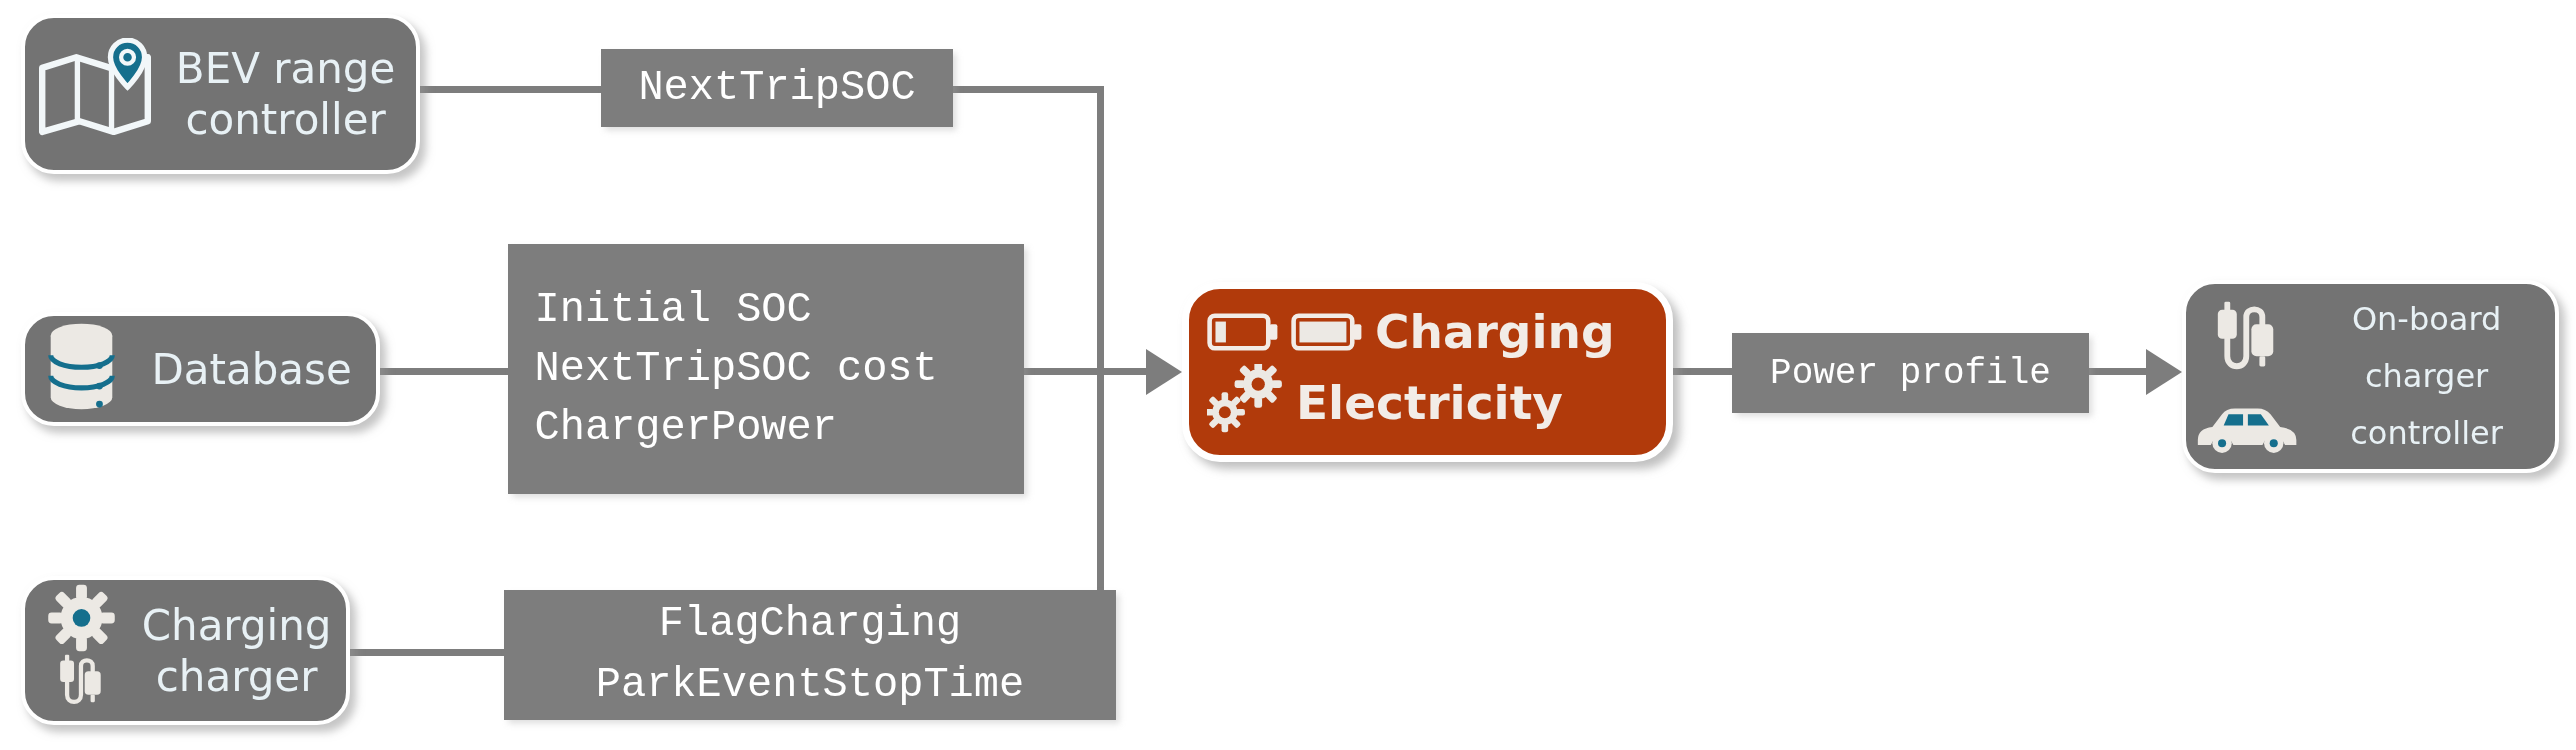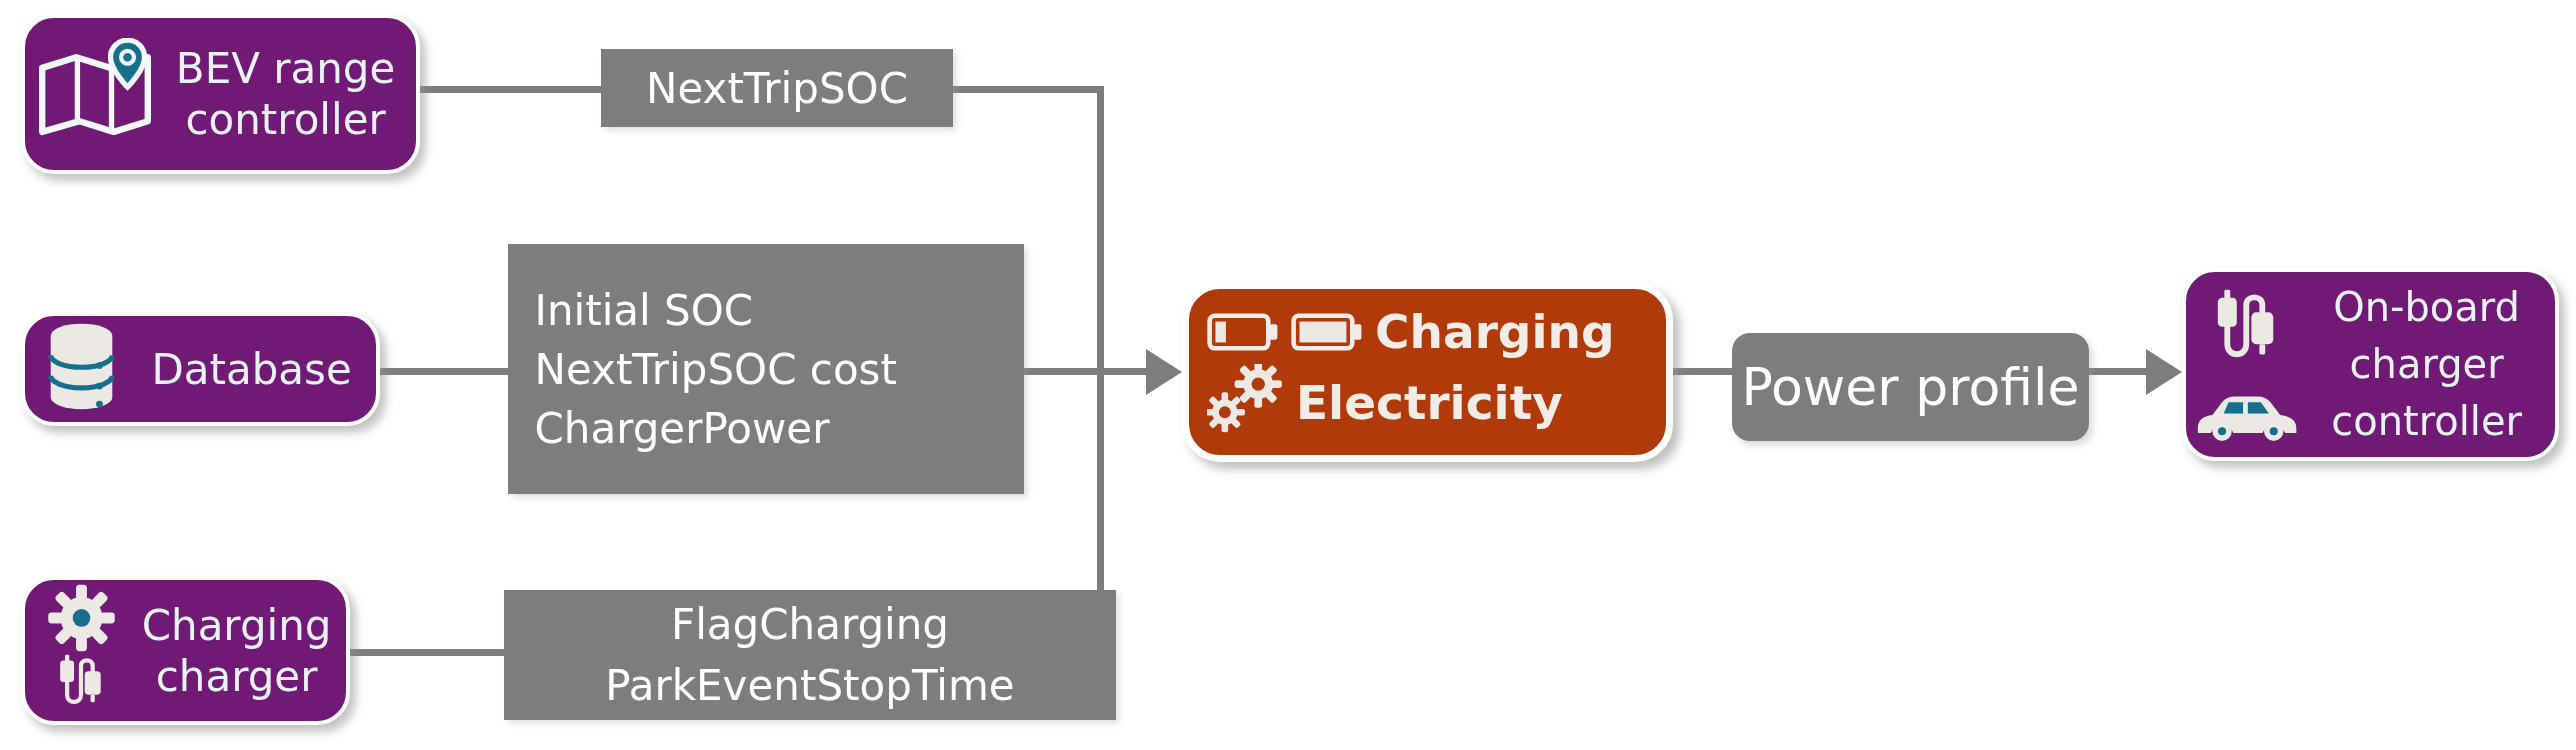--- a/index.html
+++ b/index.html
@@ -11,25 +11,26 @@
   .line{position:absolute;background:#7d7d7d;z-index:1;}
   .arrow{position:absolute;width:0;height:0;z-index:2;
     border-top:23px solid transparent;border-bottom:23px solid transparent;
     border-left:36px solid #7d7d7d;}
   
   .glabel{
     position:absolute;background:#7d7d7d;color:#ffffff;z-index:2;
     display:flex;flex-direction:column;align-items:center;justify-content:center;
     font-size:42px;line-height:59px;text-align:center;box-sizing:border-box;
     box-shadow:3.5px 4.2px 6.3px rgba(160,160,160,.35);
+    font-family:Liberation Mono, monospace;
   }
   .glabel.left{align-items:flex-start;text-align:left;padding-left:26.5px;}
   
   .node{
-    position:absolute;background:#701a75;border:4.9px solid #ffffff;border-radius:33px;
+    position:absolute;background:#737373;border:4.9px solid #ffffff;border-radius:33px;
     box-sizing:border-box;color:#e8f1f5;z-index:3;display:flex;align-items:center;
     box-shadow:5.6px 6.3px 8.4px rgba(150,150,150,.55);font-size:42px;line-height:51px;justify-content:flex-end;
   }
   .node .icons{display:flex;flex-direction:column;align-items:center;justify-content:space-around;flex:0 0 auto;}
   .node .txt{flex:1 1 auto;text-align:center;padding:0 9.8px 0 0;}
   .node--red{
     background:#b13a0b;border:7.7px solid #ffffff;border-radius:38px;
     color:#f2ece7;font-weight:bold;font-size:47px;line-height:60px;
     flex-direction:column;justify-content:center;align-items:flex-start;
     box-shadow:6.3px 7px 9.8px rgba(150,150,150,.6);
@@ -58,21 +59,21 @@
     <span>Initial SOC</span>
     <span>NextTripSOC cost</span>
     <span>ChargerPower</span>
   </div>
 
   <div class="glabel" style="left:504px;top:590px;width:612px;height:130px;line-height:61px;">
     <span>FlagCharging</span>
     <span>ParkEventStopTime</span>
   </div>
 
-  <div class="glabel" style="left:1732px;top:333px;width:357px;height:108px;font-size:52px;border-radius:18px;">
+  <div class="glabel" style="left:1732px;top:333px;width:357px;height:80px;font-size:36px;">
     <span>Power profile</span>
   </div>
 
   <div class="node" style="left:21px;top:14px;width:399px;height:160px;">
     <div class="icons" style="width:140px;">
       <svg width="126" height="112" viewBox="0 0 115 105">
         <path d="M8 28 L40 18 L72 28 L107 18 L107 78 L75 88 L43 78 L8 88 Z" fill="none" stroke="#f2f7f9" stroke-width="6" stroke-linejoin="round"></path>
         <path d="M41 19 V78 M73 29 V87" fill="none" stroke="#f2f7f9" stroke-width="5"></path>
         <path d="M88 2 C79 2 72 9 72 18 C72 30 88 46 88 46 C88 46 104 30 104 18 C104 9 97 2 88 2 Z" fill="#156f8d" stroke="#f2f7f9" stroke-width="5"></path>
         <circle cx="88" cy="18" r="6" fill="none" stroke="#f2f7f9" stroke-width="4"></circle>
@@ -164,21 +165,21 @@
         </defs>
         <use href="#gearA" transform="translate(41,-6) scale(0.73)"></use>
         <use href="#gearA" transform="translate(-4,42) scale(0.62)"></use>
         <circle cx="77.5" cy="30.5" r="10" fill="#b13a0b"></circle>
         <circle cx="27" cy="73" r="9" fill="#b13a0b"></circle>
       </svg>
       <span>Electricity</span>
     </div>
   </div>
 
-  <div class="node" style="left:2182px;top:268px;width:377px;height:193px;font-size:40px;line-height:57px;">
+  <div class="node" style="left:2182px;top:280px;width:377px;height:193px;font-size:32px;line-height:57px;">
     <div class="icons" style="width:122px;height:167px;">
       <svg width="74" height="89" viewBox="0 0 100 122">
         <g fill="#ece9e4">
           <rect x="10" y="16" width="26" height="40" rx="6"></rect>
           <rect x="19" y="5" width="8" height="13" rx="2"></rect>
           <rect x="56" y="36" width="30" height="44" rx="7"></rect>
           <rect x="67" y="80" width="8" height="14" rx="2"></rect>
         </g>
         <path d="M23 56 V80 C23 98 49 98 49 80 V26 C49 12 71 12 71 26 V36" fill="none" stroke="#ece9e4" stroke-width="8" stroke-linecap="round"></path>
       </svg>

